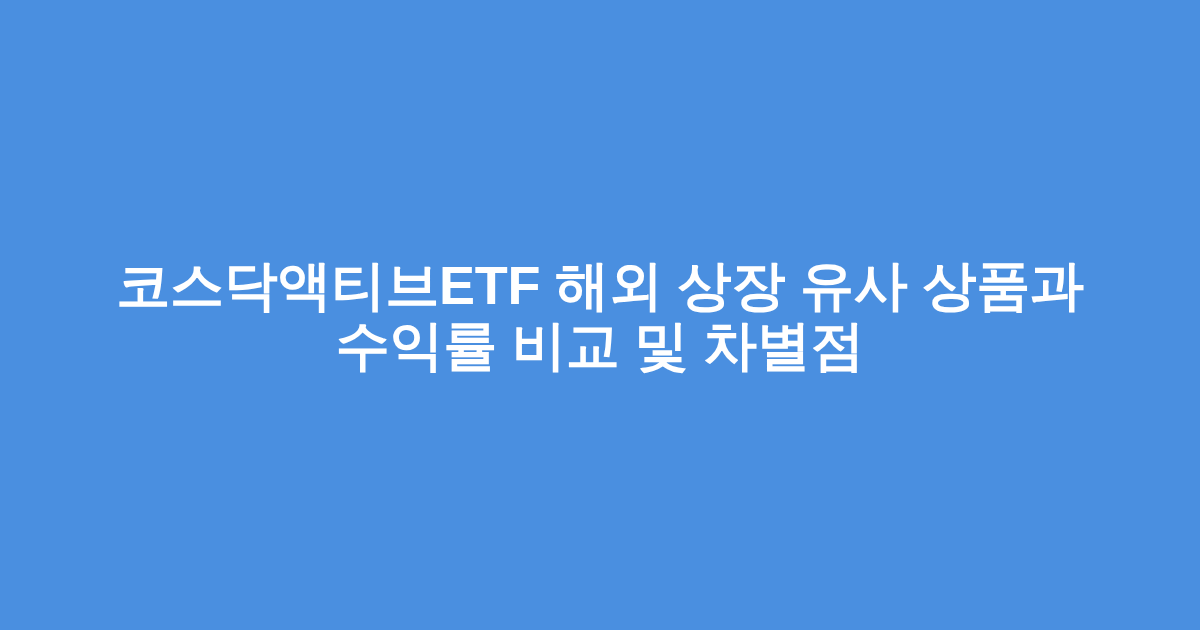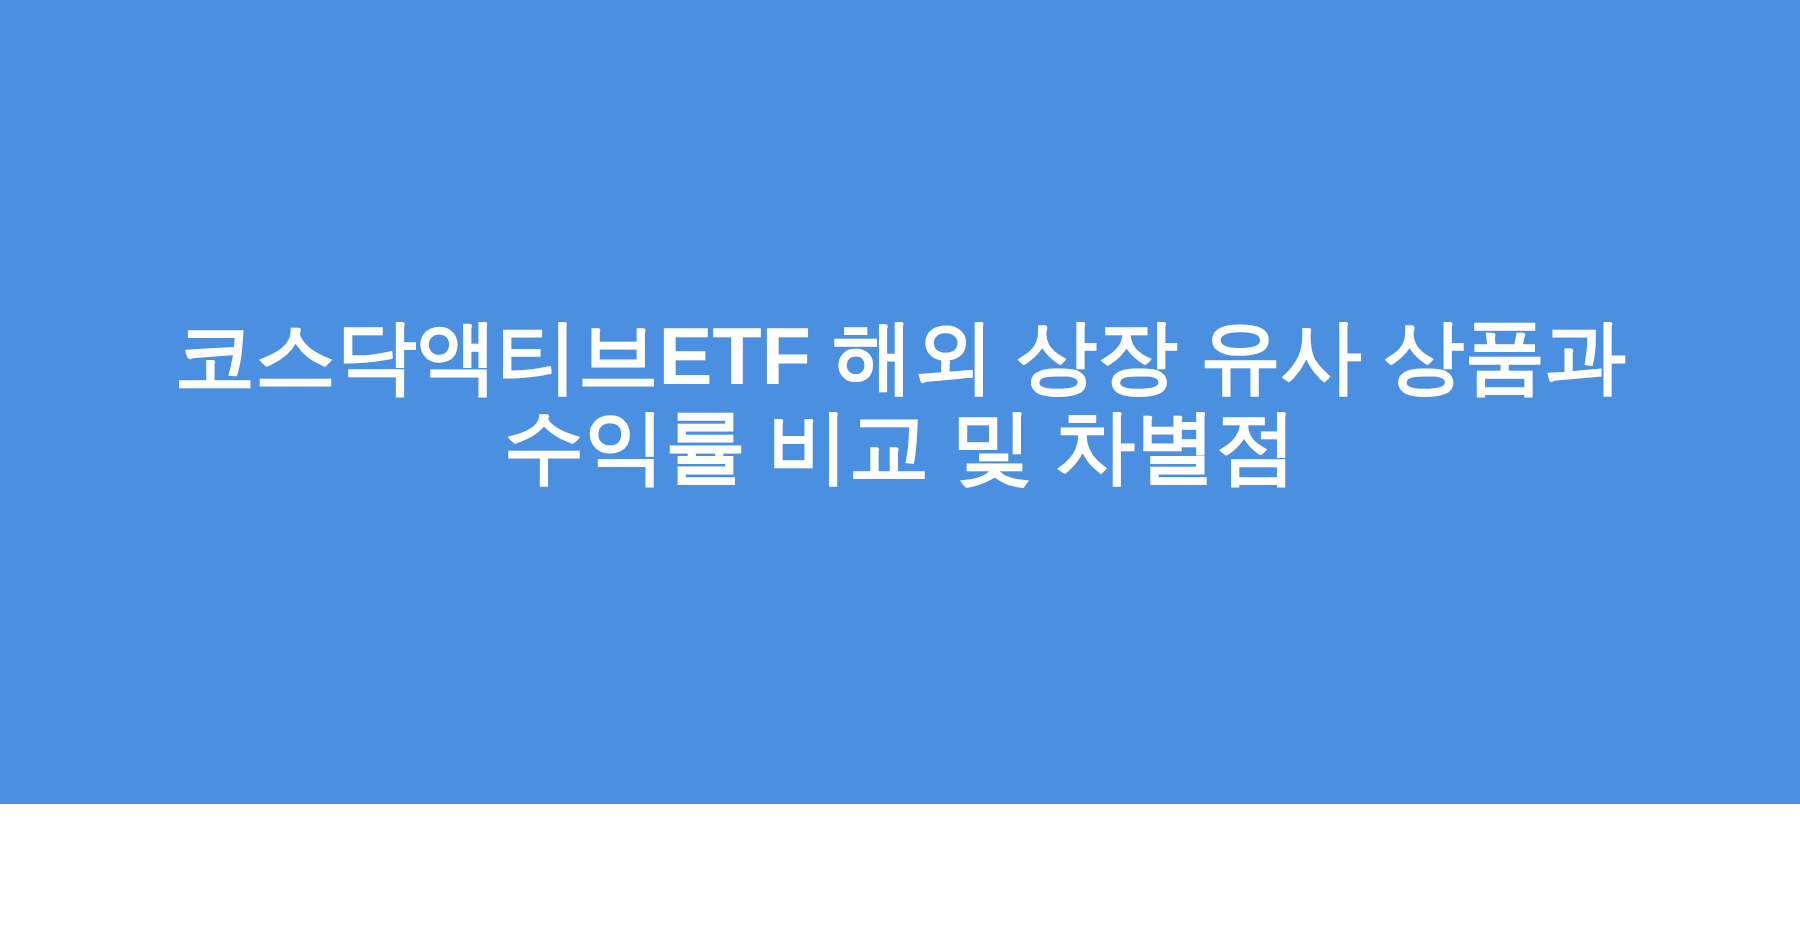--- a/index.html
+++ b/index.html
@@ -14,21 +14,21 @@
     overflow: hidden;
     font-family: "Liberation Sans", "DejaVu Sans", sans-serif;
     background: #ffffff;
   }
 
   
   .og-card {
     position: relative;
     box-sizing: border-box;
     width: 1200px;
-    height: 536px;
+    height: 630px;
     background-color: #4a8fe0;
     display: flex;
     align-items: center;
     justify-content: center;
     padding: 0 35px;
   }
 
   .og-card__inner {
     width: 100%;
     max-width: 1060px;

